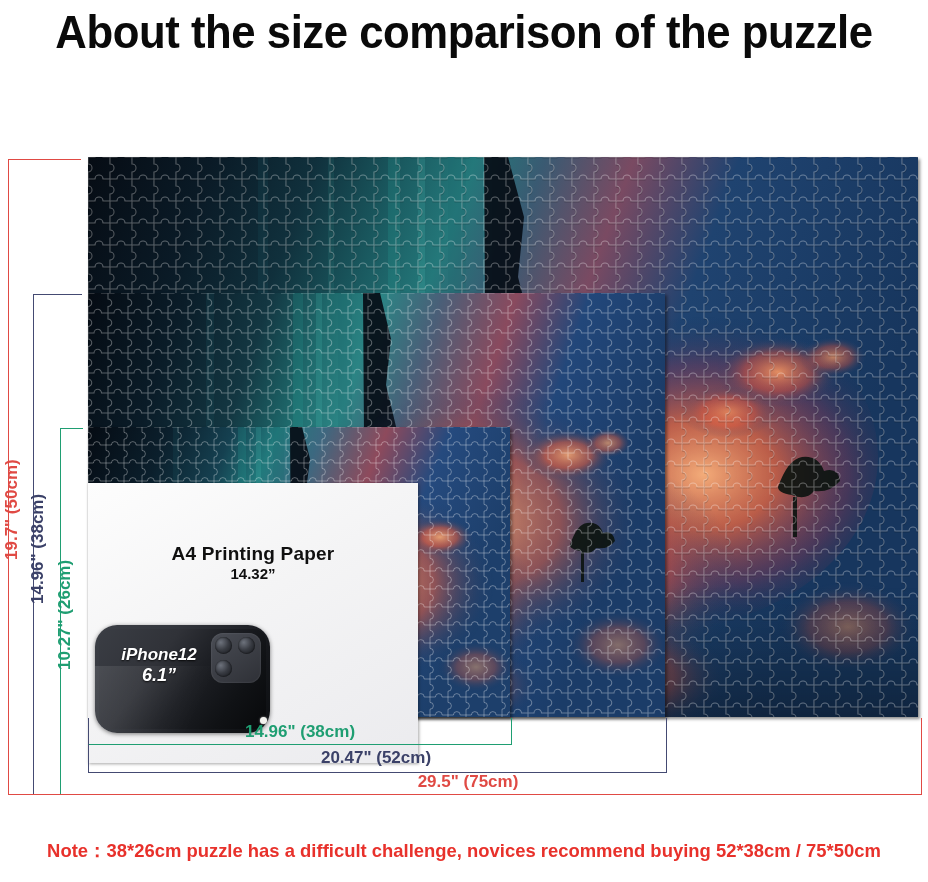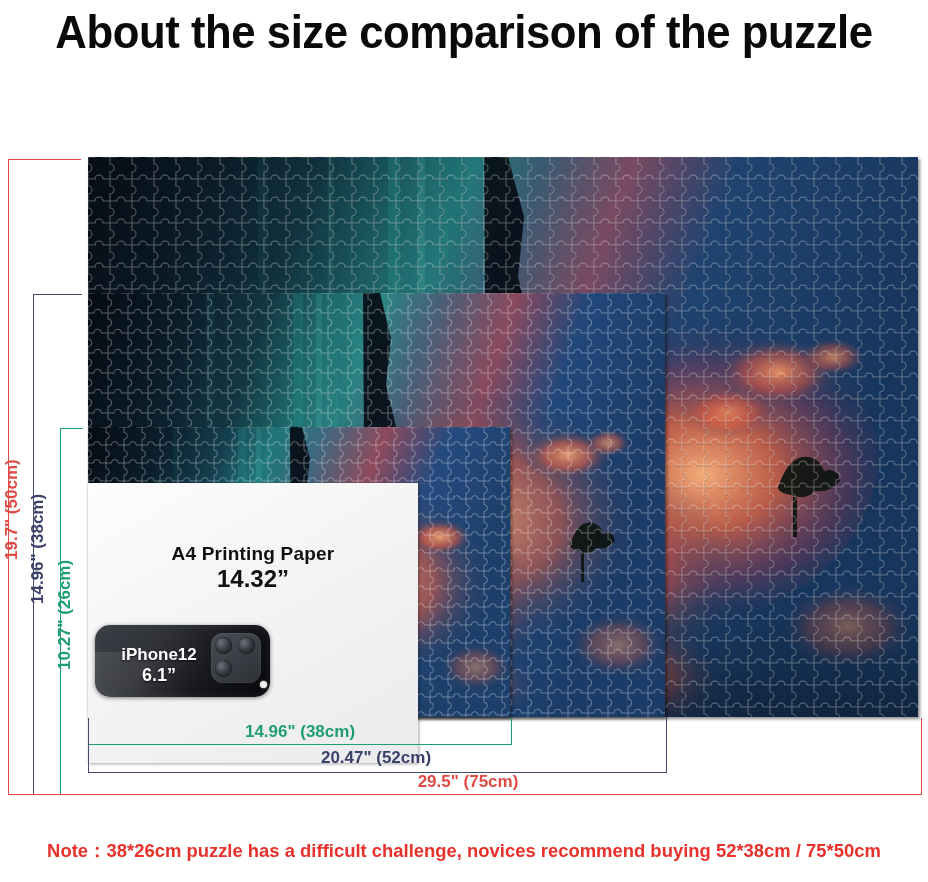--- a/index.html
+++ b/index.html
@@ -32,29 +32,30 @@
   #a4{
     position:absolute;left:88px;top:483px;width:330px;height:280px;
     background:linear-gradient(150deg,#fdfdfd 0%,#f4f4f5 45%,#ebebee 100%);
     box-shadow:1px 1px 3px rgba(0,0,0,.35);
   }
   #a4-label{
     position:absolute;left:0;top:60px;width:330px;text-align:center;
     color:#101010;font-weight:bold;line-height:1.18;
   }
   #a4-label .l1{font-size:19px;letter-spacing:.2px;}
-  #a4-label .l2{font-size:24px;}
+  #a4-label .l2{font-size:15px;}
 
   
   #phone{
-    position:absolute;left:95px;top:625px;width:175px;height:72px;
-    border-radius:15px;
+    position:absolute;left:95px;top:625px;width:175px;height:108px;
+    border-radius:22px;
     background:linear-gradient(128deg,#3c3f46 0%,#34373e 30%,#26282e 52%,#16181c 73%,#0d0f12 100%);
     box-shadow:0 1px 4px rgba(0,0,0,.5);
     overflow:hidden;
+    font-style:italic;
   }
   #phone .screen{
     position:absolute;left:4px;top:4px;right:4px;bottom:4px;border-radius:12px;
     background:linear-gradient(126deg,#3a3d44 0%,#303238 34%,#1d1f24 55%,#101215 78%,#08090b 100%);
   }
   #phone .glare{
     position:absolute;left:0;bottom:0;width:100%;height:62%;
     background:linear-gradient(115deg,rgba(255,255,255,.10) 0%,rgba(255,255,255,.03) 40%,rgba(0,0,0,0) 60%);
   }
   #phone .cam{

